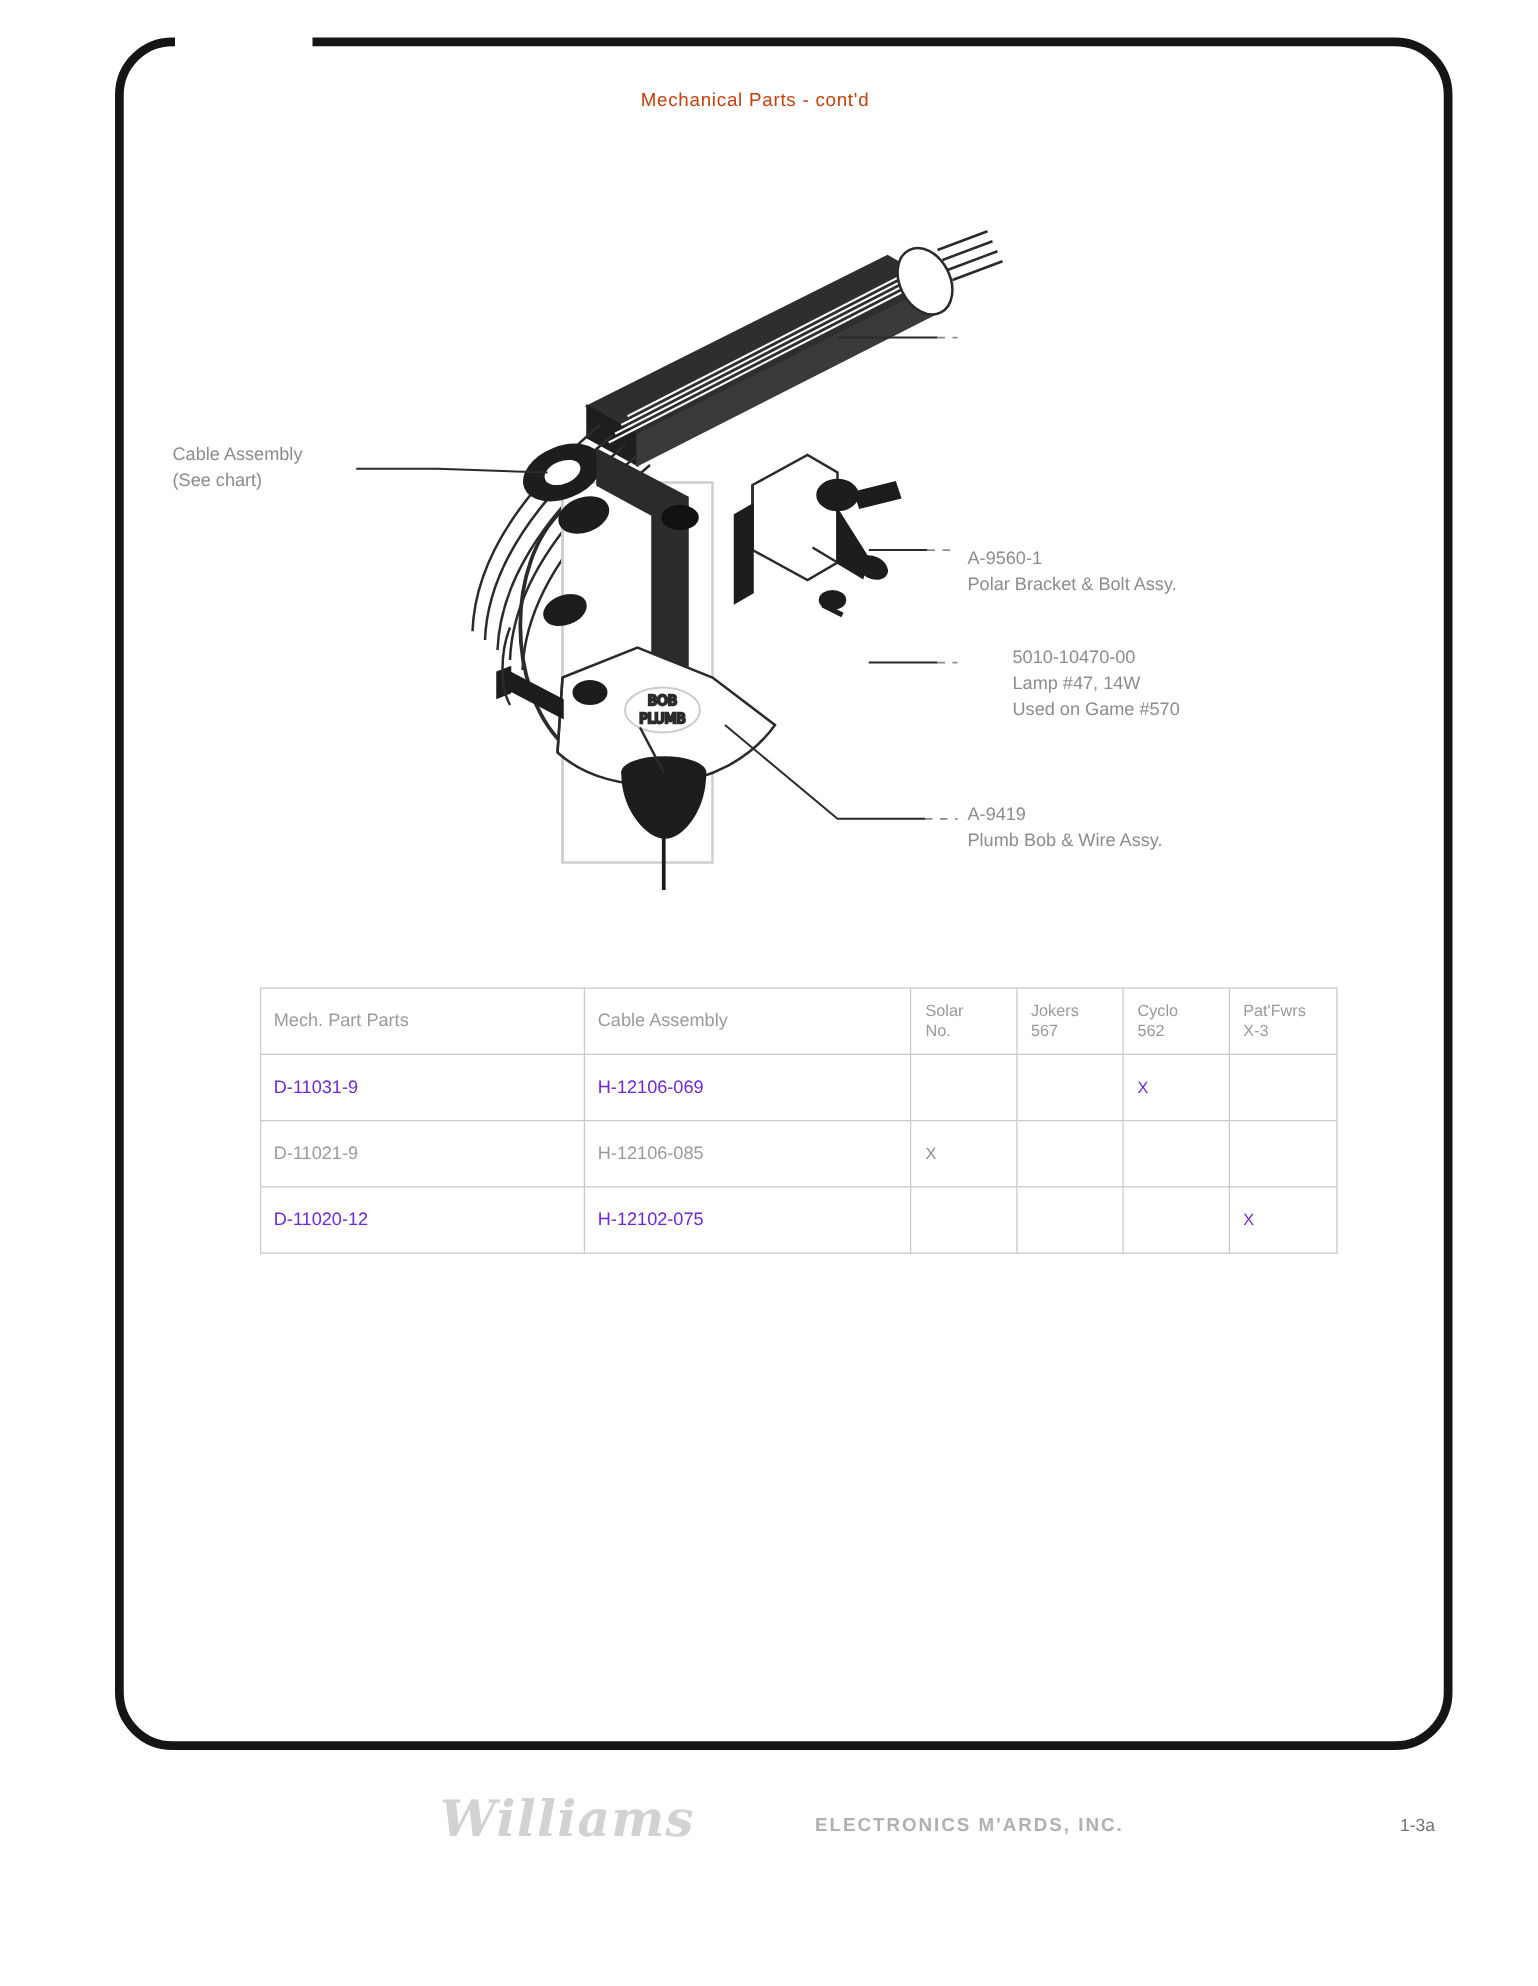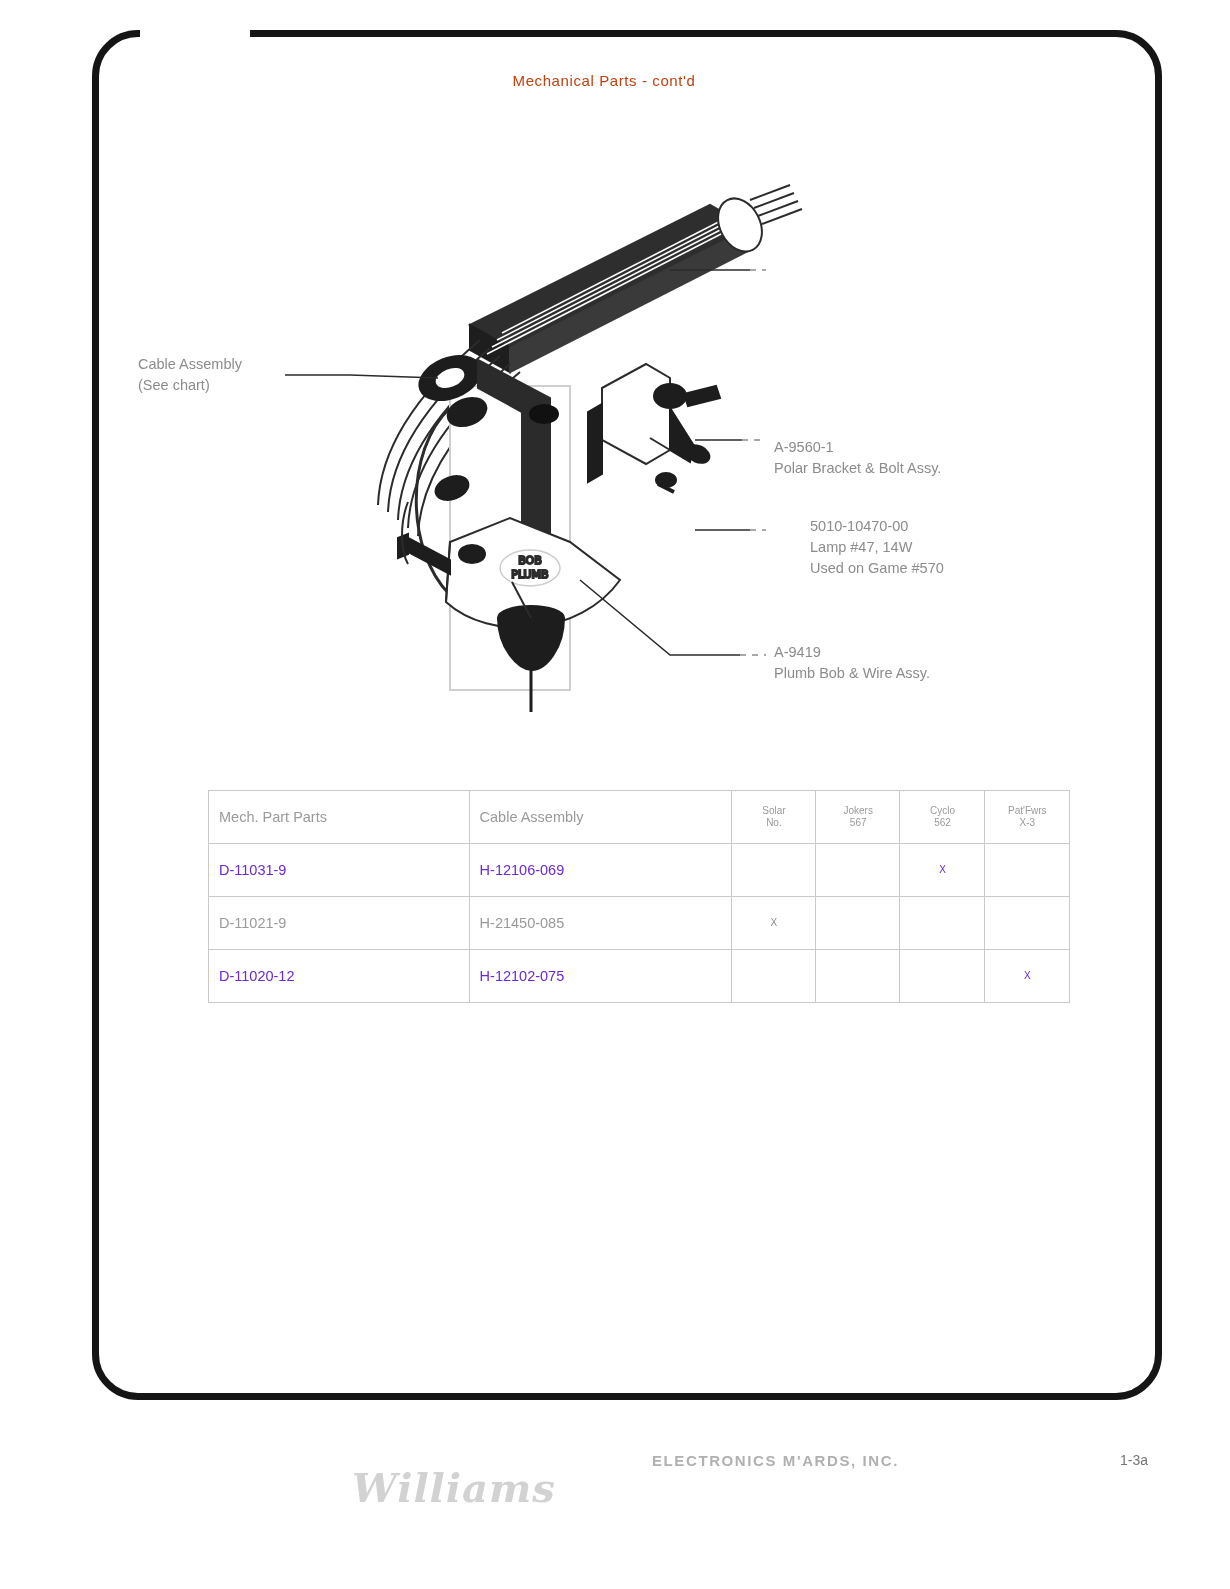--- a/index.html
+++ b/index.html
@@ -90,40 +90,39 @@
   .parts-table td {
     border: 1px solid #c9c9c9;
     padding: 9px 10px;
     height: 34px;
     vertical-align: middle;
     font-weight: normal;
     text-align: left;
   }
   .parts-table th.narrow, .parts-table td.narrow {
     width: 66px;
-    text-align: center;
-    font-size: 10px;
+    text-align: left;
+    font-size: 13px;
     line-height: 1.25;
     padding-left: 11px;
   }
   .parts-table th.c1, .parts-table td.c1 { width: 260px; }
   .parts-table th.c2, .parts-table td.c2 { width: 260px; }
   .parts-table tr.alt td { color: #6d28d9; border-radius: 23px; }
   .mark { text-align: center; color: #8a8a8a; }
   .logo-script {
     position: absolute;
     left: 352px;
     top: 1432px;
     font-family: "DejaVu Serif", serif;
     font-style: italic;
     font-weight: bold;
     font-size: 40px;
     color: #d2d2d2;
     letter-spacing: 1px;
-    margin-top: 32px;
   }
   .logo-sub {
     position: absolute;
     left: 652px;
     top: 1452px;
     font-size: 15px;
     font-weight: bold;
     letter-spacing: 1.6px;
     color: #b0b0b0;
   }
@@ -278,21 +277,21 @@
     <tr class="alt">
       <td class="c1">D-11031-9</td>
       <td class="c2">H-12106-069</td>
       <td class="narrow mark"></td>
       <td class="narrow mark"></td>
       <td class="narrow mark">X</td>
       <td class="narrow mark"></td>
     </tr>
     <tr>
       <td class="c1">D-11021-9</td>
-      <td class="c2">H-21450-085</td>
+      <td class="c2">H-12106-085</td>
       <td class="narrow mark">X</td>
       <td class="narrow mark"></td>
       <td class="narrow mark"></td>
       <td class="narrow mark"></td>
     </tr>
     <tr class="alt">
       <td class="c1">D-11020-12</td>
       <td class="c2">H-12102-075</td>
       <td class="narrow mark"></td>
       <td class="narrow mark"></td>

